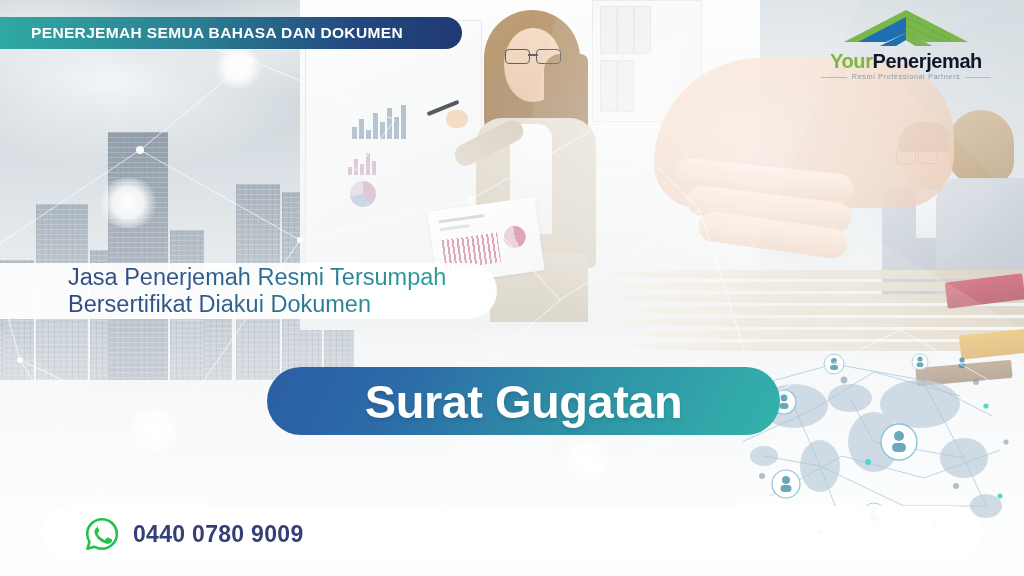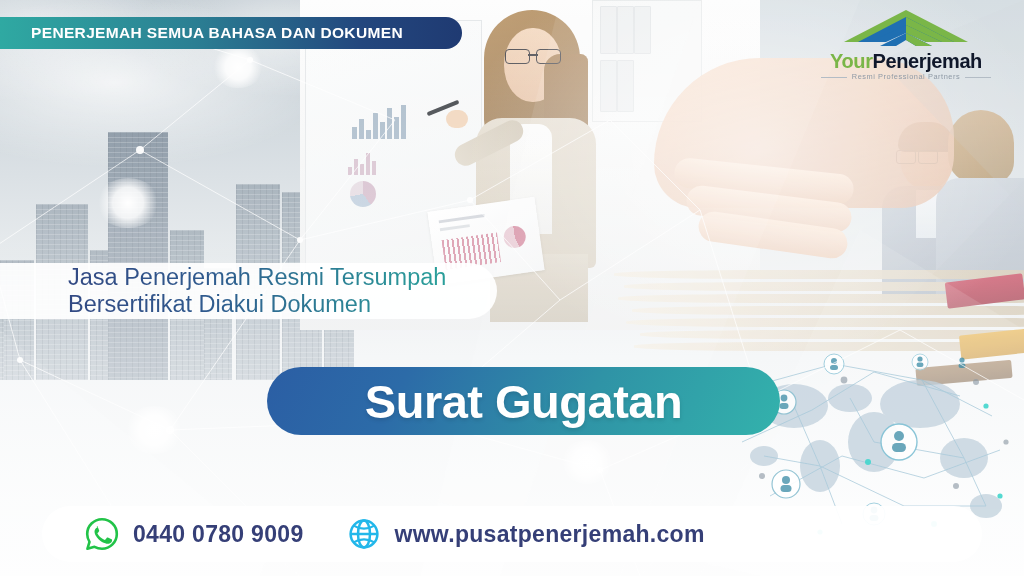--- a/index.html
+++ b/index.html
@@ -459,28 +459,16 @@
                    c0.2 0.3 3 4.8 7.4 6.5 c3.6 1.4 4.4 1.1 5.2 1.1 c0.8-0.1 2.5-1 2.9-2 c0.4-1 0.4-1.9 0.3-2.1
                    c-0.1-0.2-0.4-0.3-0.9-0.6 c-0.5-0.2-2.8-1.4-3.3-1.5 c-0.4-0.2-0.7-0.2-1 0.2 c-0.3 0.5-1.2 1.5-1.4 1.8
                    c-0.3 0.3-0.5 0.4-1 0.1 c-0.5-0.2-2.1-0.8-4-2.5 c-1.5-1.3-2.5-2.9-2.8-3.4 c-0.3-0.5 0-0.7 0.2-1
                    c0.2-0.2 0.5-0.6 0.8-0.9 c0.2-0.3 0.3-0.5 0.5-0.8 c0.2-0.3 0.1-0.6 0-0.9 c-0.1-0.2-1-2.5-1.4-3.4
                    c-0.3-0.8-0.7-0.7-1-0.7 Z" fill="#22c348"></path>
         </svg>
       </span>
       <span class="txt">0440 0780 9009</span>
     </div>
 
-    <div class="c-item c-web">
-      <span class="ico">
-        <svg width="34" height="34" viewBox="0 0 34 34">
-          <circle cx="17" cy="17" r="13.4" fill="none" stroke="#22b7ea" stroke-width="2.5"></circle>
-          <ellipse cx="17" cy="17" rx="6" ry="13.4" fill="none" stroke="#22b7ea" stroke-width="2.5"></ellipse>
-          <line x1="3.6" y1="17" x2="30.4" y2="17" stroke="#22b7ea" stroke-width="2.5"></line>
-          <path d="M6.6 8.6 C9.8 10.6 13.2 11.6 17 11.6 C20.8 11.6 24.2 10.6 27.4 8.6" fill="none" stroke="#22b7ea" stroke-width="2.2"></path>
-          <path d="M6.6 25.4 C9.8 23.4 13.2 22.4 17 22.4 C20.8 22.4 24.2 23.4 27.4 25.4" fill="none" stroke="#22b7ea" stroke-width="2.2"></path>
-        </svg>
-      </span>
-      <span class="txt">www.pusatpenerjemah.com</span>
-    </div>
 
   </div>
 
 </div>
 
 </body></html>

